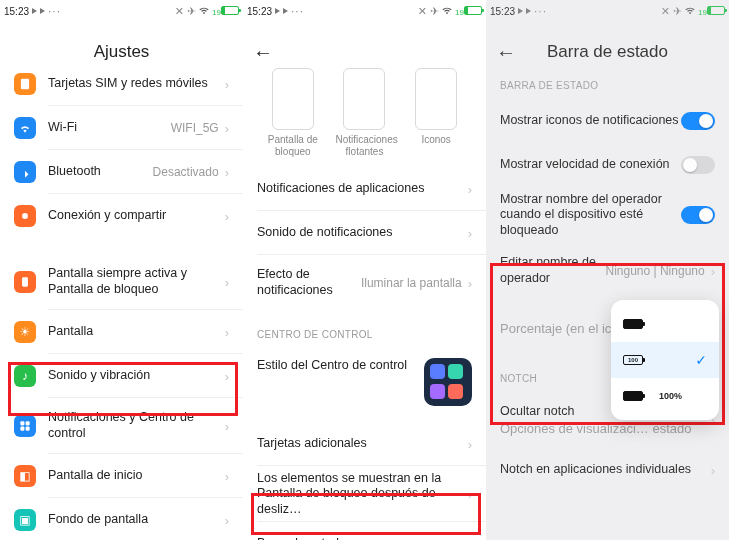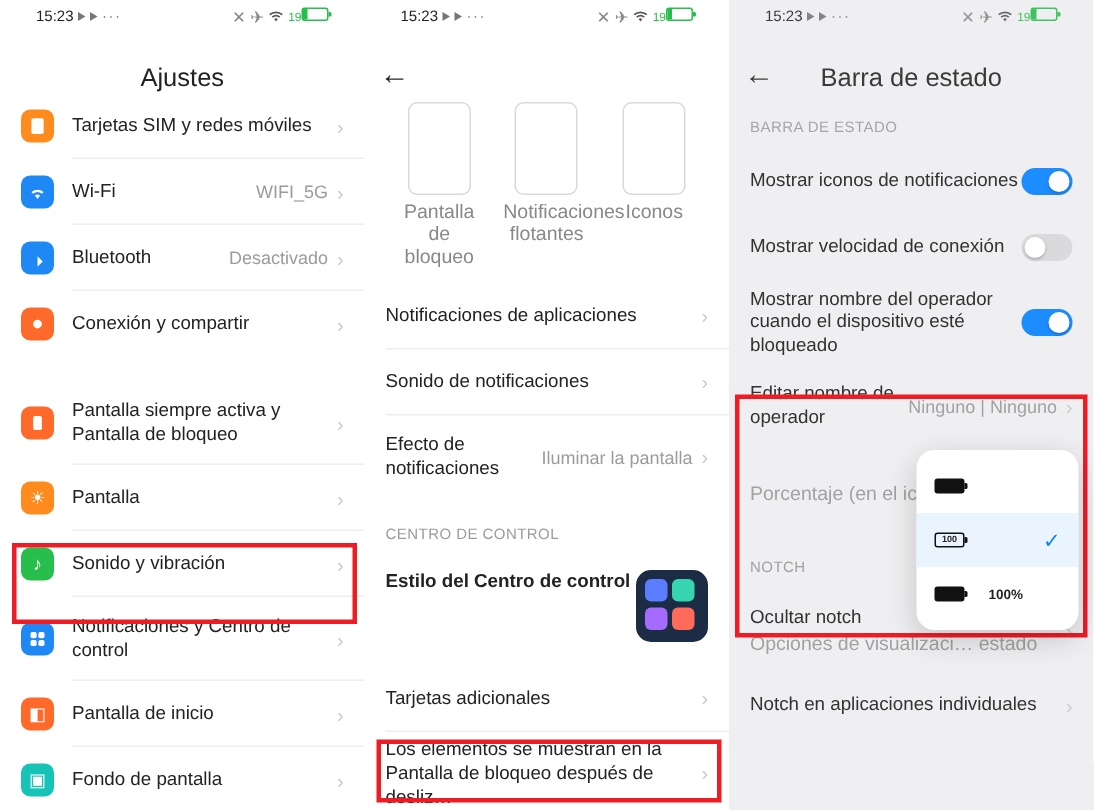--- a/index.html
+++ b/index.html
@@ -5,21 +5,21 @@
   :root{
     --bg:#ffffff; --bg2:#f6f6f8; --txt:#222; --txt2:#9b9b9b; --sep:#eeeeee;
     --blue:#1e88f5; --green:#27be4b; --orange:#ff8a1e; --orange2:#ff6a2b;
     --col-w:243px; --col-h:540px; --accent:#0a84ff; --hl:#ee1c25;
   }
   *{box-sizing:border-box;font-family:-apple-system,Helvetica,Arial,sans-serif;-webkit-font-smoothing:antialiased}
   body{margin:0;background:#fff;color:var(--txt)}
   .stage{width:729px;height:540px;display:flex;position:relative}
   .phone{width:var(--col-w);height:var(--col-h);background:var(--bg);position:relative;overflow:hidden}
   .phone.dim{background:#efeff1}
-  .statusbar{height:22px;display:flex;align-items:center;justify-content:space-between;padding:0 24px;font-size:10px;color:#222}
+  .statusbar{height:22px;display:flex;align-items:center;justify-content:space-between;padding:0 4px;font-size:10px;color:#222}
   .sb-left,.sb-right{display:flex;align-items:center;gap:3px}
   .sb-left span,.sb-right span{display:inline-block}
   .play{width:0;height:0;border-left:5px solid #777;border-top:3px solid transparent;border-bottom:3px solid transparent}
   .dots{letter-spacing:1px;color:#777}
   .batt{display:inline-flex;align-items:center;gap:1px}
   .batt .shell{width:18px;height:9px;border:1px solid var(--green);border-radius:2px;position:relative}
   .batt .shell::after{content:"";position:absolute;right:-3px;top:2px;width:2px;height:3px;background:var(--green);border-radius:0 1px 1px 0}
   .batt .fill{position:absolute;left:0;top:0;bottom:0;width:19%;background:var(--green)}
   .batt .pct{font-size:8px;color:var(--green)}
   .mute{color:#888;font-size:11px}
@@ -53,21 +53,21 @@
   
   .toggle{width:34px;height:18px;border-radius:9px;background:#d8d8db;position:relative}
   .toggle::after{content:"";position:absolute;width:14px;height:14px;border-radius:50%;background:#fff;top:2px;left:2px;box-shadow:0 1px 2px rgba(0,0,0,.25)}
   .toggle.on{background:var(--accent)}
   .toggle.on::after{left:auto;right:2px}
 
   
   .cards{display:flex;justify-content:space-around;padding:6px 14px 10px}
   .card{width:58px;text-align:center}
   .card .thumb{width:42px;height:62px;border:1px solid #d9d9d9;border-radius:6px;margin:0 auto 4px;background:#fff}
-  .card .cap{font-size:13px;color:#888;line-height:1.15}
+  .card .cap{font-size:10px;color:#888;line-height:1.15}
 
   
   .cc-icon{width:48px;height:48px;border-radius:10px;background:#1c2c44;display:flex;flex-wrap:wrap;padding:6px;gap:3px}
   .cc-icon i{width:15px;height:15px;border-radius:4px}
   .cc-icon i:nth-child(1){background:#5a7cff}.cc-icon i:nth-child(2){background:#37d4b0}
   .cc-icon i:nth-child(3){background:#a56bff}.cc-icon i:nth-child(4){background:#ff6b5a}
   .popup{position:absolute;right:10px;top:300px;width:108px;background:#fff;border-radius:12px;box-shadow:0 6px 20px rgba(0,0,0,.18);padding:6px 0}
   .popup .opt{height:36px;display:flex;align-items:center;justify-content:space-between;padding:0 12px;font-size:12px}
   .popup .opt.sel{background:#eaf4ff}
   .popup .opt .chk{color:var(--accent);font-size:14px}
@@ -243,21 +243,21 @@
       <div class="row tall noline">
         <span class="label">Efecto de notificaciones</span>
         <span class="val">Iluminar la pantalla</span>
         <span class="chev">›</span>
       </div>
 
       <div class="section-title">CENTRO DE CONTROL</div>
 
       <div class="row noline" style="height:74px;align-items:flex-start;padding-top:10px">
         <div class="stack">
-          <span class="label" style="font-weight:700">Estilo del Centro de control</span>
+          <span class="label" style="font-weight:400">Estilo del Centro de control</span>
         </div>
         <div class="cc-icon">
             <i></i>
             <i></i>
             <i></i>
             <i></i>
           </div>
       </div>
 
       <div class="row">

